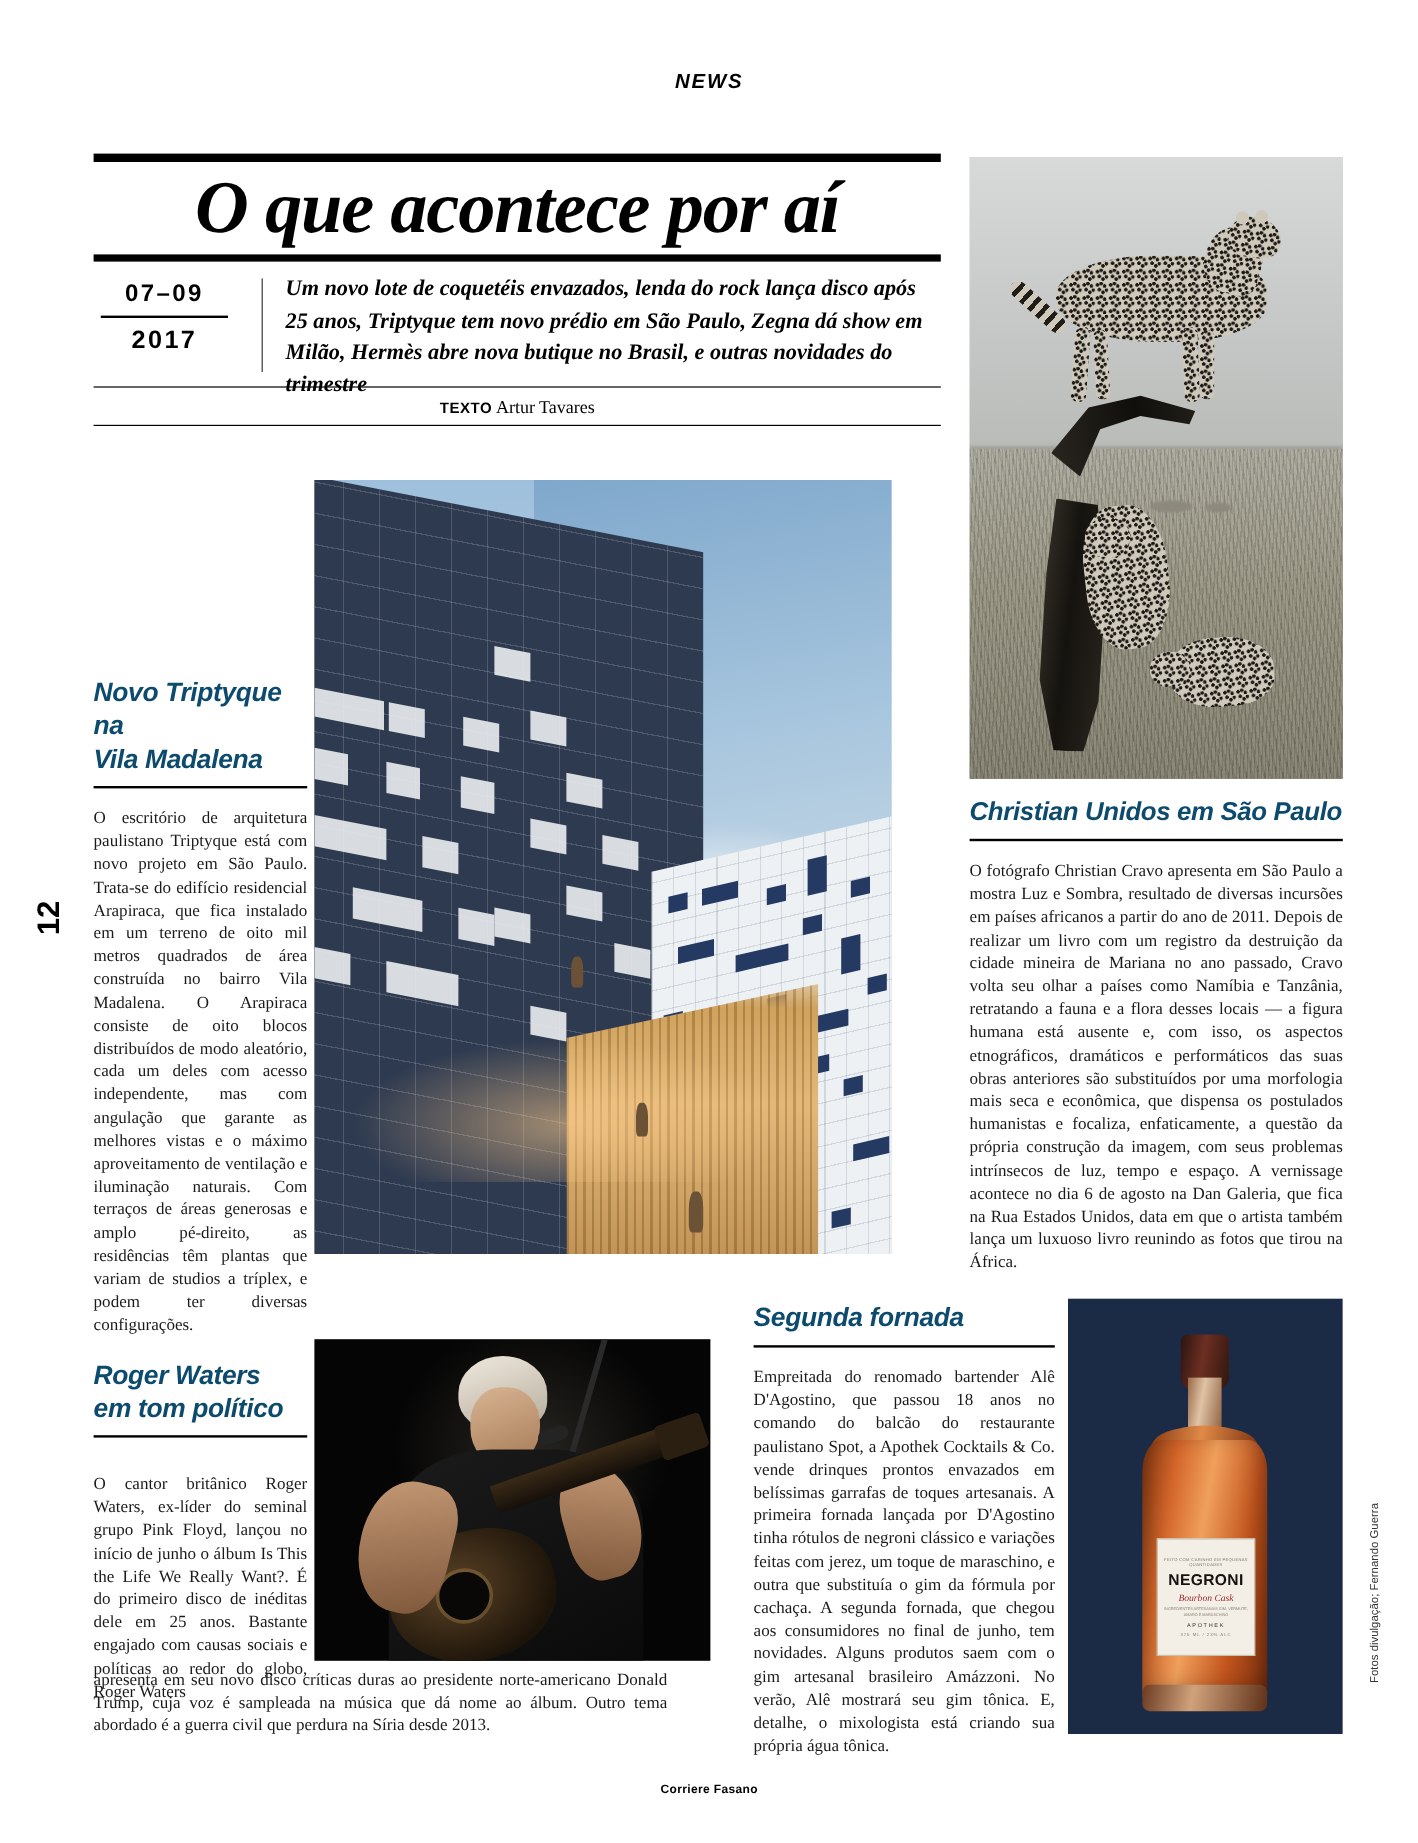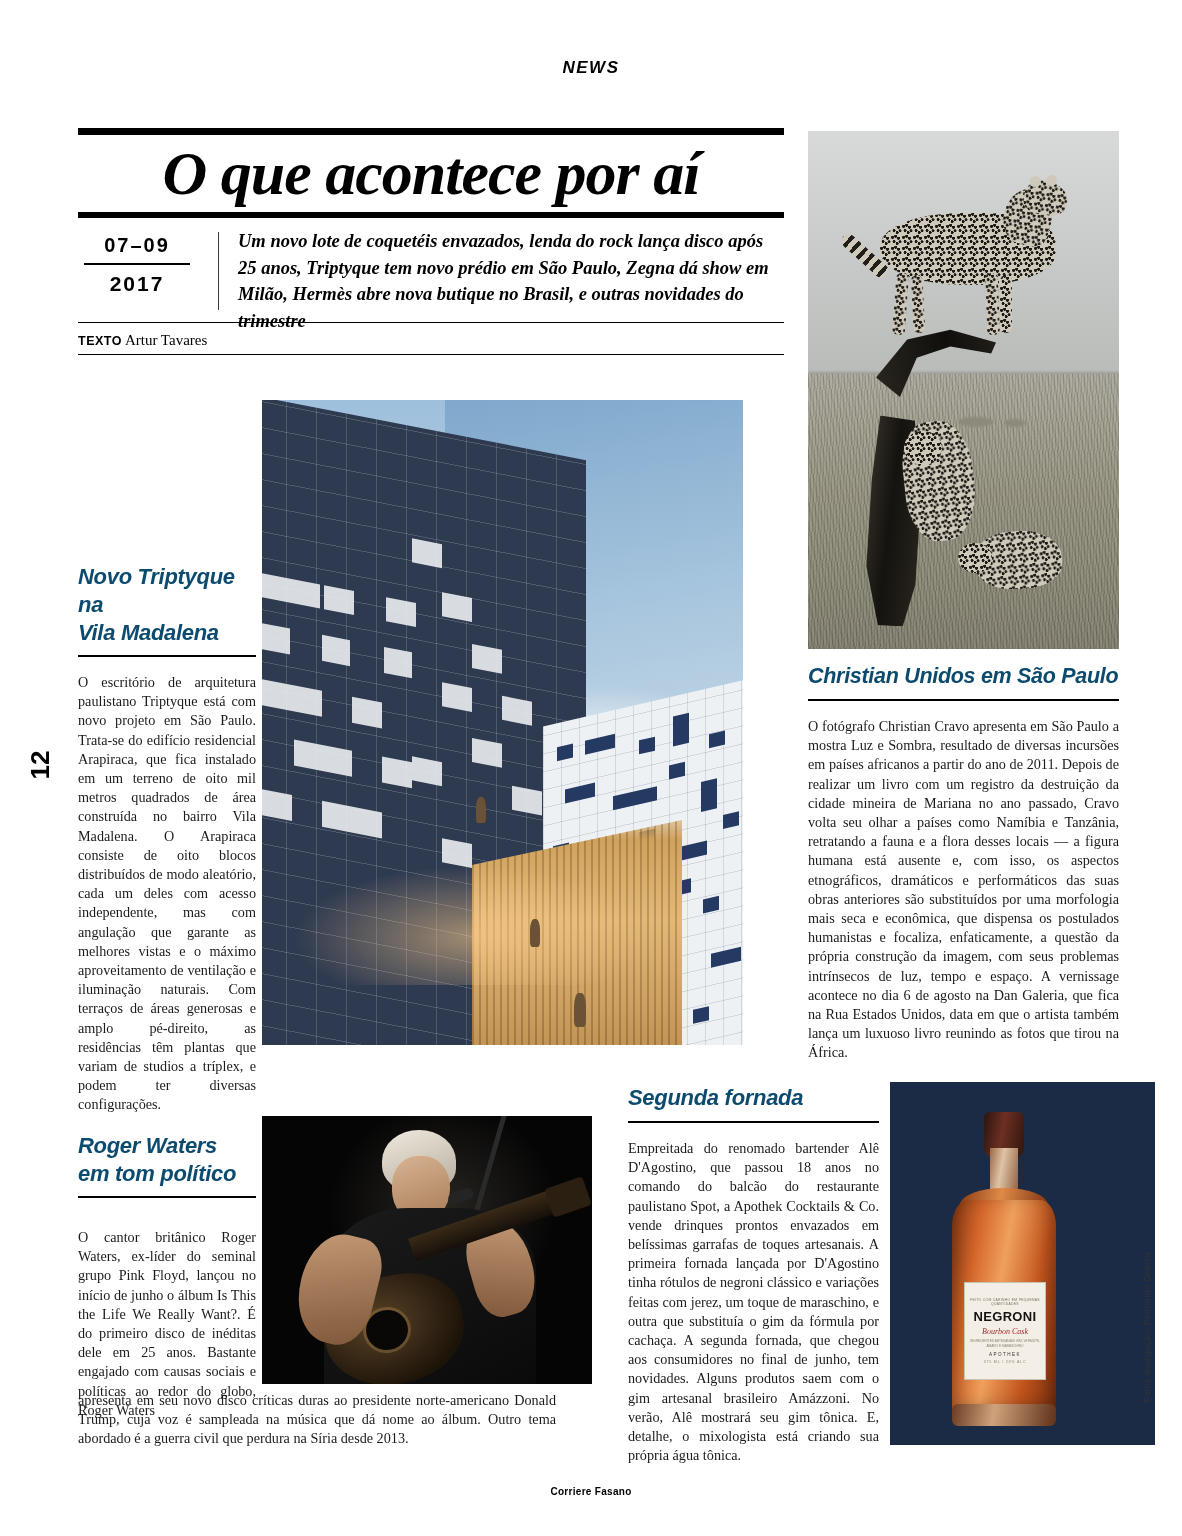--- a/index.html
+++ b/index.html
@@ -83,21 +83,21 @@
     color: #000;
   }
 
   #deck-rule {
     left: 78px; top: 322px; width: 706px; height: 1px; background: #000;
   }
 
   
   #byline {
     left: 78px; top: 328px; width: 706px;
-    text-align: left;
+    text-align: center;
     font-family: "Liberation Serif", serif;
     font-size: 15px;
     line-height: 24px;
     color: #000;
   }
   #byline .kicker {
     font-family: "Liberation Sans", sans-serif;
     font-weight: 700;
     font-size: 12.5px;
     letter-spacing: 0.5px;
@@ -385,21 +385,20 @@
   }
   #rw-mic {
     position:absolute; left: 186px; top: 74px; width: 26px; height: 12px;
     background: #242424; border-radius: 6px; transform: rotate(-18deg);
   }
 
   
   #photo-negroni {
     left: 890px; top: 1082px; width: 229px; height: 363px;
     overflow: hidden;
-    padding-left: 36px;
   }
   #neg-bg { position:absolute; inset:0; background: #1b2a45; }
   #neg-bottle {
     position:absolute; left: 62px; top: 118px; width: 104px; height: 222px;
     background: linear-gradient(100deg,#8a3a12 0%, #d4662a 22%, #f0a05c 44%, #c2541d 72%, #7a2f0e 100%);
     border-radius: 16px 16px 12px 12px / 26px 26px 10px 10px;
     box-shadow: inset 0 -10px 22px rgba(0,0,0,0.45);
   }
   #neg-shoulder {
     position:absolute; left: 70px; top: 106px; width: 88px; height: 34px;

